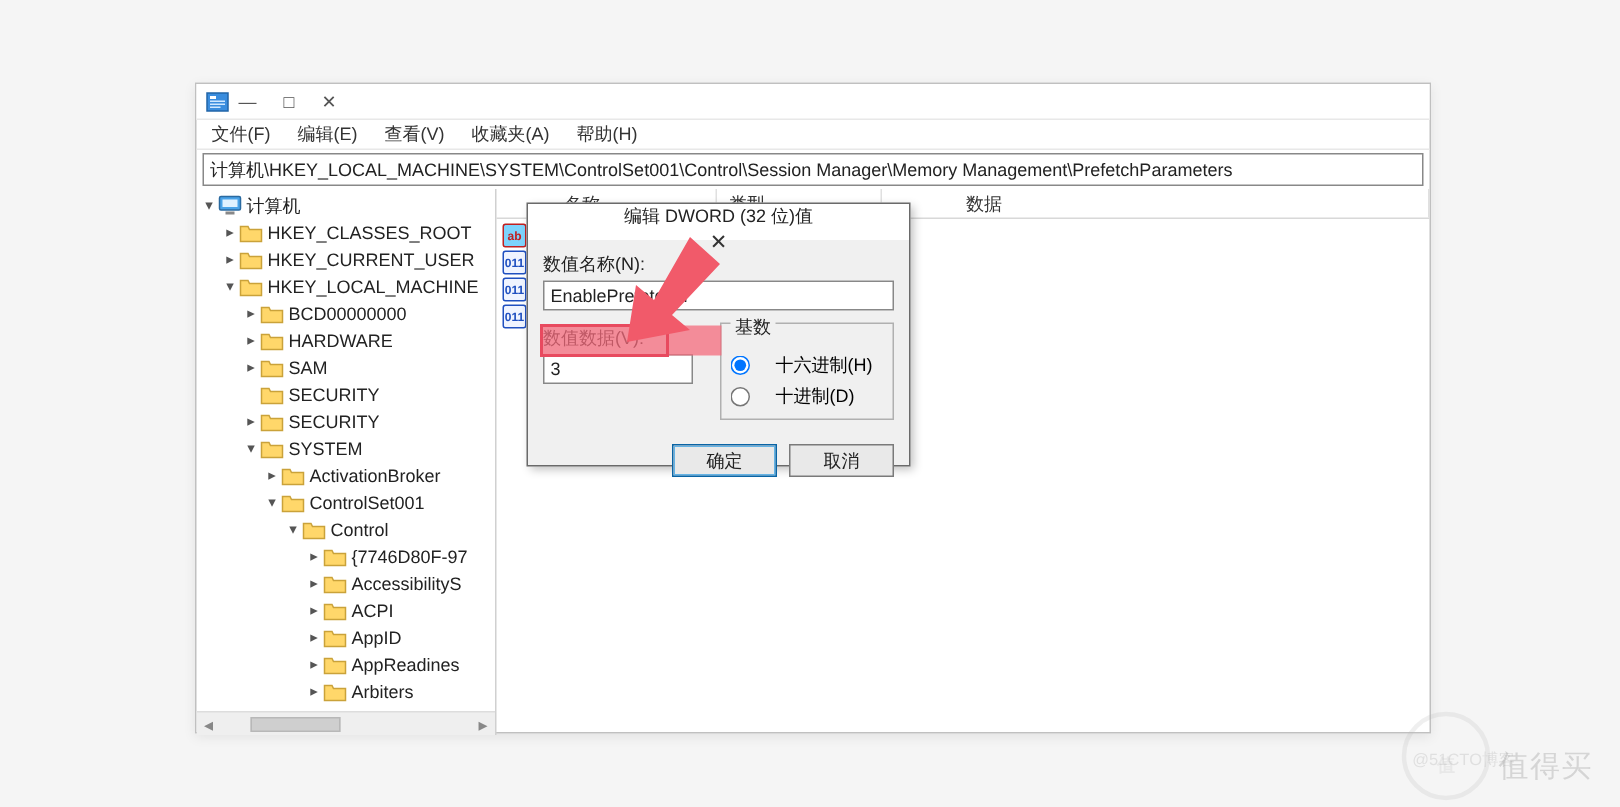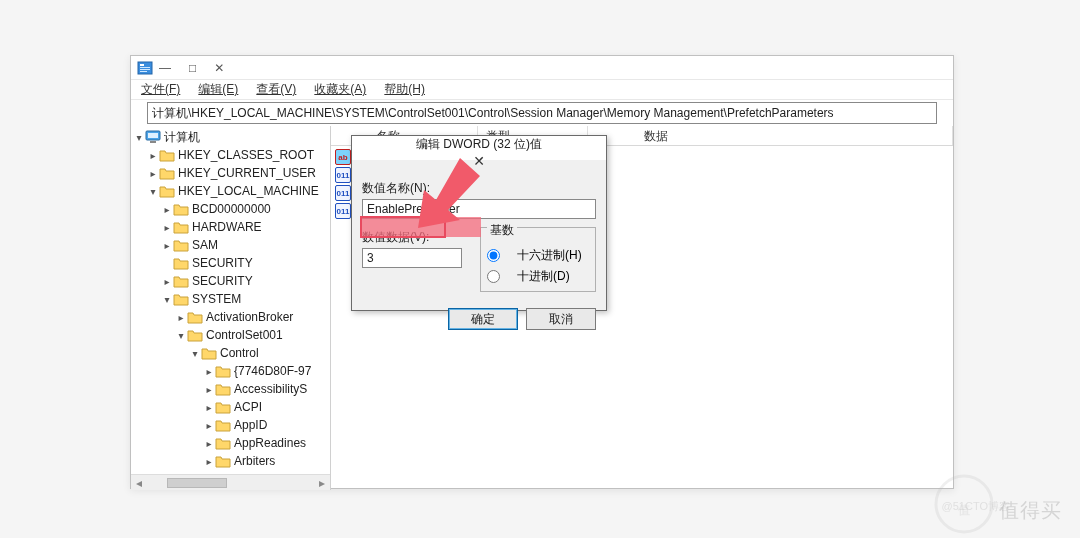--- a/index.html
+++ b/index.html
@@ -3,23 +3,23 @@
   <meta charset="utf-8">
   <style>
     * { box-sizing: border-box; margin: 0; padding: 0; font-family: "Microsoft YaHei", "Segoe UI", Tahoma, sans-serif; font-size: 12px; }
     body { background: #f5f5f5; width: 1080px; height: 538px; overflow: hidden; position: relative; }
     .outer-frame { position: absolute; left: 130px; top: 55px; width: 824px; height: 434px; background: #fff; border: 1px solid #c0c0c0; box-shadow: 0 2px 8px rgba(0,0,0,0.08); }
     .titlebar { height: 24px; background: #fff; display: flex; align-items: center; padding: 0 6px; border-bottom: 1px solid #e8e8e8; }
     .titlebar .app-icon { width: 16px; height: 16px; margin-right: 6px; }
     .titlebar .title-text { flex: 1; color: #333; }
     .win-controls { display: flex; gap: 18px; color: #555; font-size: 13px; }
     .win-ctrl { cursor: default; }
-    .menubar { height: 20px; display: flex; align-items: center; padding: 0 6px; gap: 10px; color: #333; border-bottom: 1px solid #e8e8e8; text-decoration: underline; }
+    .menubar { height: 20px; display: flex; align-items: center; padding: 0 6px; gap: 10px; color: #333; border-bottom: 1px solid #e8e8e8; }
     .menubar span { padding: 1px 4px; }
-    .addressbar { height: 20px; border: 1px solid #888; margin: 2px 16px; background: #fff; display: flex; align-items: center; padding: 10px 4px; color: #222; }
+    .addressbar { height: 20px; border: 1px solid #888; margin: 2px 4px; background: #fff; display: flex; align-items: center; padding: 10px 4px; color: #222; }
     .content { display: flex; height: calc(100% - 24px - 20px - 24px); }
     .tree-pane { width: 200px; border-right: 1px solid #d0d0d0; overflow: hidden; position: relative; }
     .tree-inner { padding: 2px 0; overflow-x: hidden; overflow-y: auto; height: calc(100% - 16px); }
     .tree-hscroll { position: absolute; bottom: 0; left: 0; right: 0; height: 16px; background: #efefef; border-top: 1px solid #ddd; display: flex; align-items: center; }
     .tree-hscroll .thumb { width: 60px; height: 10px; background: #cfcfcf; border: 1px solid #b8b8b8; margin-left: 20px; }
     .tree-hscroll .arrow { width: 16px; text-align: center; color: #888; }
     .tree-node { display: flex; align-items: center; height: 18px; white-space: nowrap; padding-right: 4px; }
     .tree-node .twisty { width: 12px; text-align: center; color: #555; font-size: 10px; }
     .tree-node .folder-icon { width: 16px; height: 14px; margin-right: 3px; display:inline-block; }
     .folder-icon svg, .computer-icon svg { display:block; }
@@ -34,21 +34,21 @@
     .list-row { display: flex; align-items: center; height: 18px; padding-left: 4px; }
     .list-row .val-icon { width: 16px; height: 16px; margin-right: 4px; border: 1px solid #888; border-radius: 2px; display:flex; align-items:center; justify-content:center; font-size:8px; font-weight:bold; }
     .val-icon.ab { color:#c02020; border-color:#c02020; background:#7dd3fc;}
     .val-icon.bin { color:#2050c0; border-color:#2050c0; background:#f0f4ff;}
     .list-row .row-label { color: #222; }
 
     .dialog { position: absolute; left: 351px; top: 135px; width: 256px; height: 176px; background: #f0f0f0; border: 1px solid #6a6a6a; box-shadow: 2px 2px 6px rgba(0,0,0,0.25); z-index: 10; }
     .dialog-titlebar { height: 24px; background: #fff; display: flex; align-items: center; padding: 0 6px; flex-direction: column; }
     .dialog-titlebar .dlg-title { flex: 1; color: #222; }
     .dialog-titlebar .close-x { font-size: 14px; color: #333; }
-    .dlg-body { padding: 18px 10px 8px 10px; }
+    .dlg-body { padding: 6px 10px 8px 10px; }
     .dlg-label { color: #222; margin-top: 2px; margin-bottom: 2px; }
     .dlg-input { width: 100%; height: 20px; border: 1px solid #888; background: #fff; padding: 0 4px; color: #222; }
     .dlg-row2 { display: flex; margin-top: 8px; }
     .dlg-col-left { width: 110px; }
     .dlg-col-right { flex: 1; padding-left: 8px; }
     .fieldset { border: 1px solid #b0b0b0; padding: 4px 6px 6px 6px; }
     .fieldset .legend { position: relative; top: -10px; background: #f0f0f0; padding: 0 3px; color: #222; display:inline-block; }
     .radio-row { display:flex; align-items:center; gap:17px; margin-top:-2px; }
     .radio-row input { margin:0; }
     .dlg-value-input { width: 100px; height: 20px; border: 1px solid #888; background: #fff; padding: 0 4px; color: #222; }

